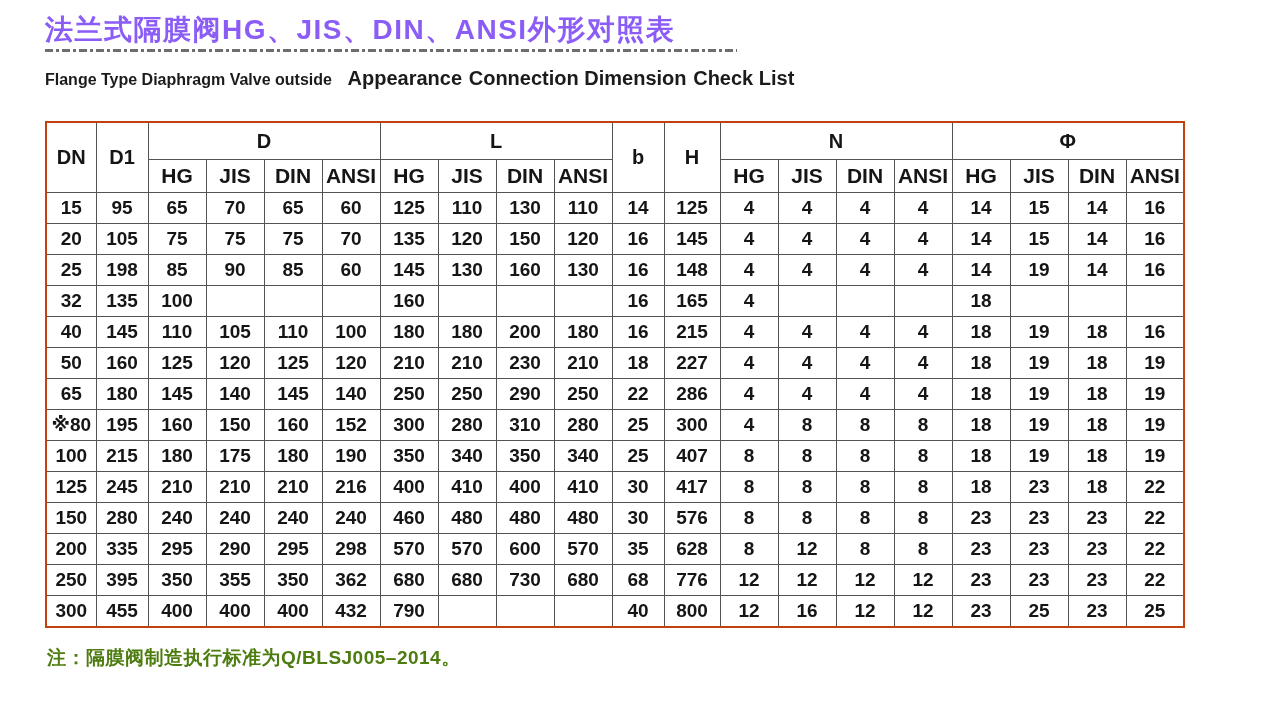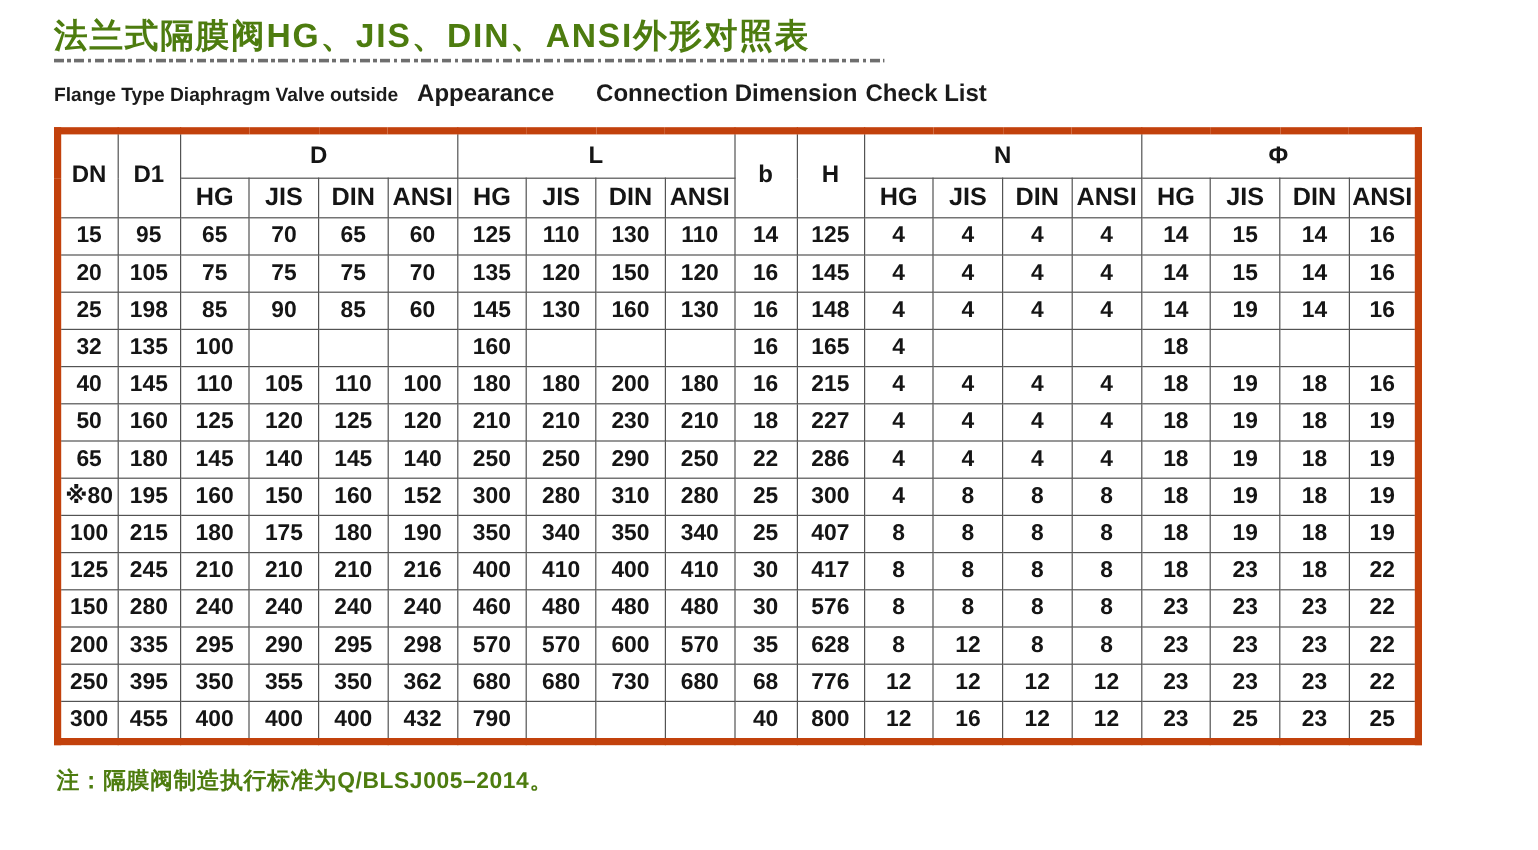--- a/index.html
+++ b/index.html
@@ -18,21 +18,21 @@
     height: 708px;
     box-sizing: border-box;
     padding: 14px 0 0 45px;
   }
   .title-cn {
     margin: 0;
     font-size: 28px;
     line-height: 32px;
     font-weight: bold;
     letter-spacing: 1.5px;
-    color: #4d7c0f;
+    color: #8b5cf6;
   }
   .dash-rule {
     width: 692px;
     height: 3px;
     margin-top: 3px;
     background: repeating-linear-gradient(
       90deg,
       #6e6e6e 0px, #6e6e6e 8px,
       transparent 8px, transparent 11px,
       #6e6e6e 11px, #6e6e6e 14px,
@@ -40,28 +40,28 @@
     );
   }
   .subtitle {
     margin: 11px 0 0 0;
     font-weight: bold;
     color: #1b1b1b;
     white-space: nowrap;
   }
   .sub-sm { font-size: 16px; }
   .sub-lg { font-size: 20px; }
-  .sub-md { font-size: 20px; margin-left: 28px; }
+  .sub-md { font-size: 20px; }
   .sub-gap { margin-left: 9px; }
   table.dim {
     border-collapse: collapse;
     table-layout: fixed;
     width: 1140px;
-    margin-top: 15px;
-    border: 6px solid #c2410c;
+    margin-top: 30px;
+    border: 2px solid #c2410c;
   }
   table.dim th, table.dim td {
     border: 1px solid #535353;
     text-align: center;
     vertical-align: middle;
     font-weight: bold;
     padding: 0;
     overflow: hidden;
     white-space: nowrap;
   }

